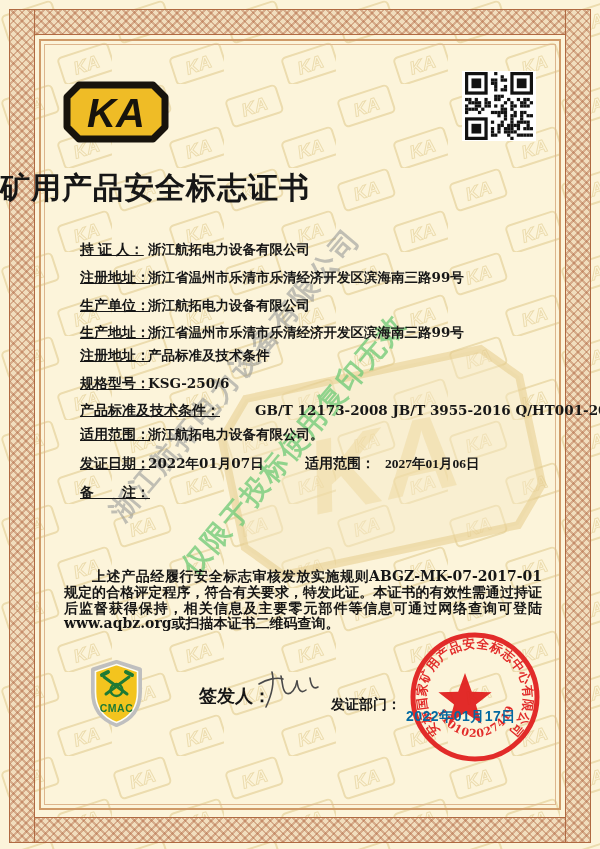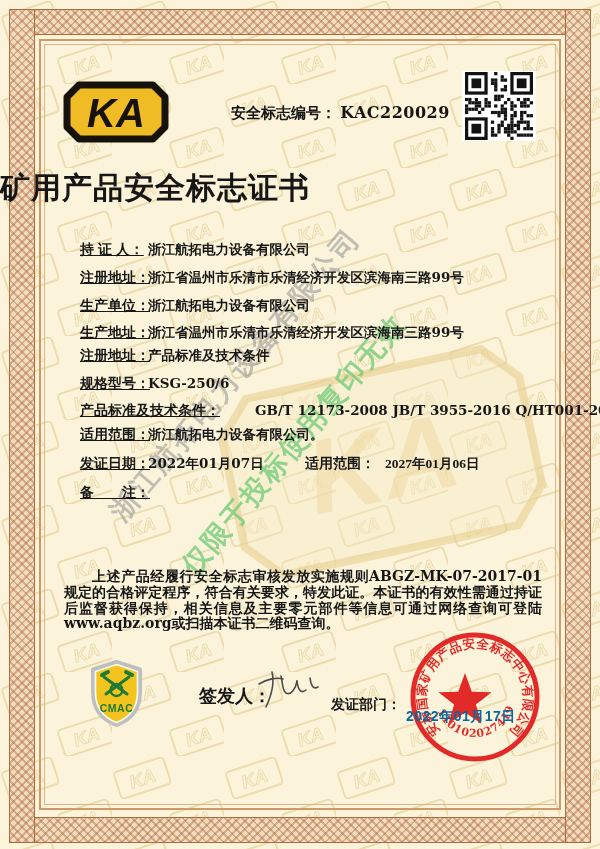--- a/index.html
+++ b/index.html
@@ -94,24 +94,20 @@
   <div class="inner-line2"></div>
 
   <div class="wm wm-gray">浙江航拓电力设备有限公司</div>
   <div class="wm wm-green">仅限于投标使用复印无效</div>
 
   <svg class="ka-logo" width="108" height="64" viewBox="0 0 108 64">
     <path d="M17,5 H91 L103,17 V47 L91,59 H17 L5,47 V17 Z" fill="#efbc26" stroke="#17130c" stroke-width="7" stroke-linejoin="round"></path>
     <text x="54" y="47" text-anchor="middle" font-size="40" font-weight="bold" font-style="italic" fill="#17130c">KA</text>
   </svg>
 
-  <div class="cert-no">
-    <span>安全标志编号：</span>
-    <span class="val">KAC220029</span>
-  </div>
 
   <svg class="qr" width="72" height="68" viewBox="0 0 69.3 69.3">
     <rect x="0" y="0" width="69.3" height="69.3" fill="#fff"></rect>
     <g id="qr-mods" fill="#121212">
         <rect x="29.70" y="0.00" width="3.3" height="3.3"></rect>
         <rect x="36.30" y="3.30" width="3.3" height="3.3"></rect>
         <rect x="26.40" y="6.60" width="3.3" height="3.3"></rect>
         <rect x="29.70" y="6.60" width="3.3" height="3.3"></rect>
         <rect x="36.30" y="6.60" width="3.3" height="3.3"></rect>
         <rect x="39.60" y="6.60" width="3.3" height="3.3"></rect>

